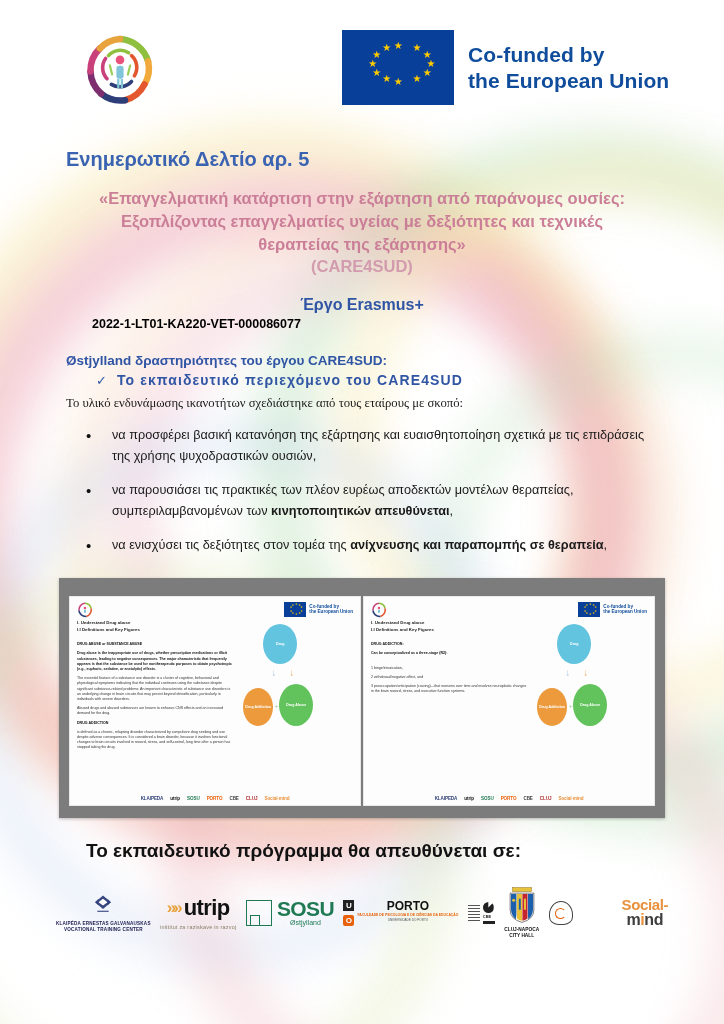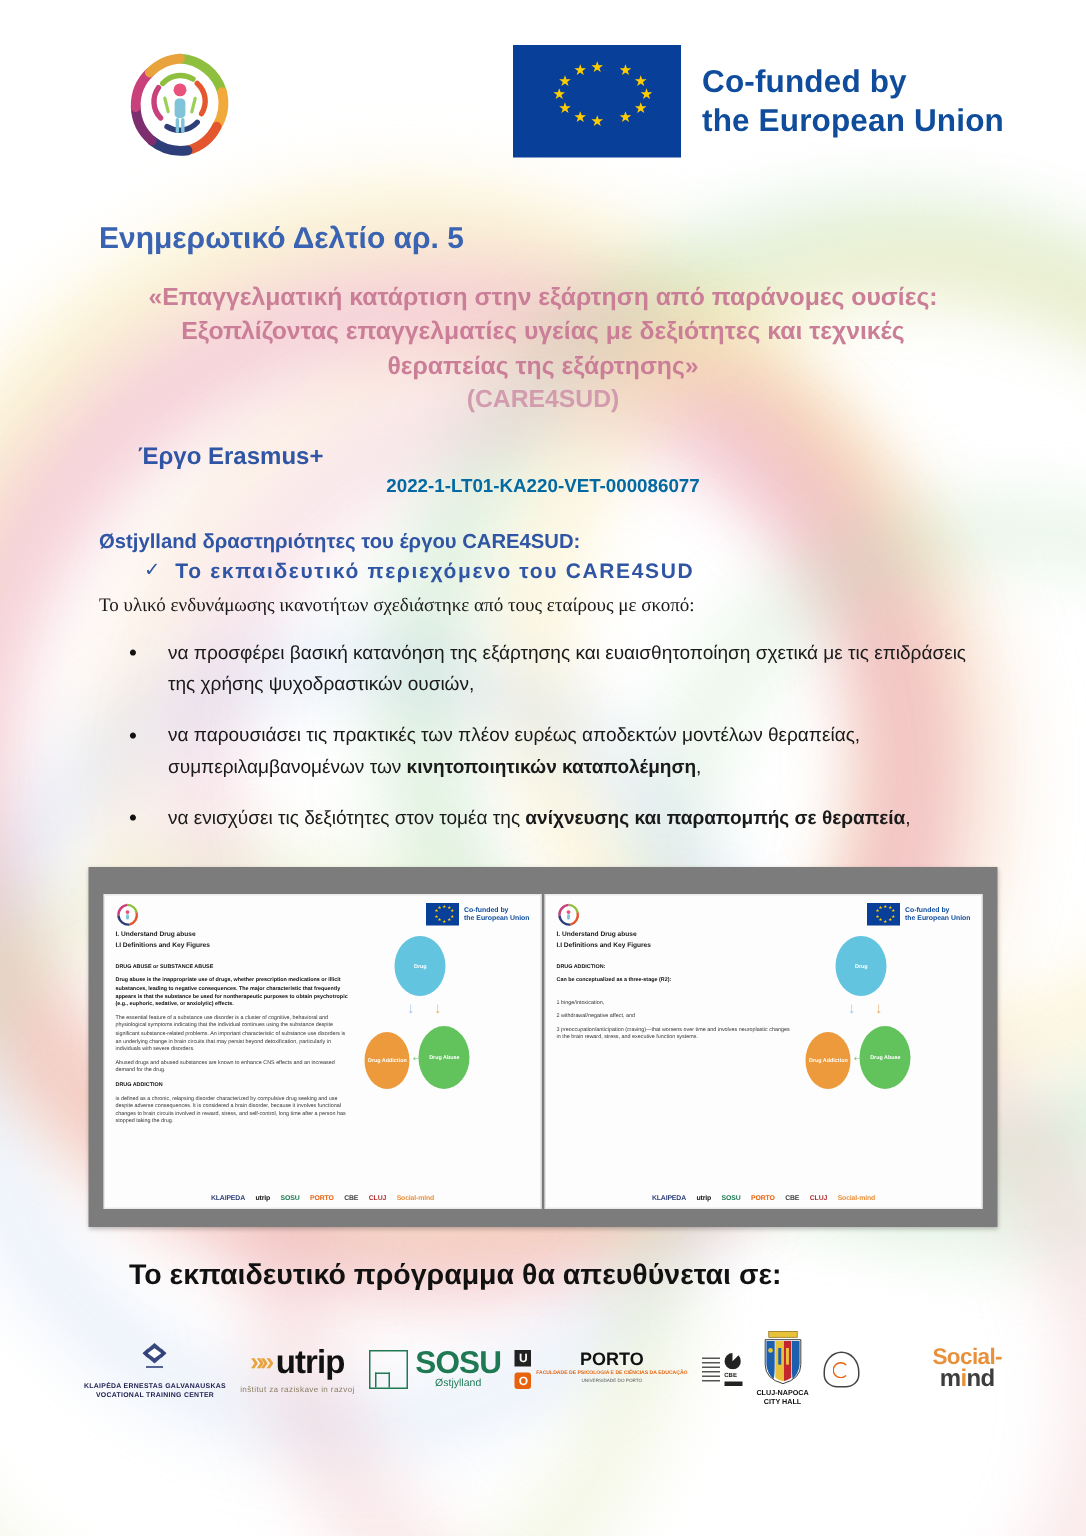--- a/index.html
+++ b/index.html
@@ -58,24 +58,24 @@
   .eu-flag{width:112px;height:75px;background:#083F99;position:relative;flex:none;}
   .eu-star{position:absolute;color:#FFCC00;font-size:10px;line-height:10px;}
   .eu-text{color:#0F4C9B;font-weight:bold;font-size:21px;line-height:1.22;
            font-family:"Liberation Sans",sans-serif;letter-spacing:.1px;}
 
   
   .nl-title{margin:28px 0 0 66px;color:#3A63B2;font-size:20px;font-weight:bold;}
   .main-title{margin:16px auto 0;width:540px;text-align:center;
               color:#CB7E97;font-size:16.5px;font-weight:bold;line-height:1.38;}
   .acronym{color:#D39BAE;font-weight:bold;}
-  .erasmus{margin:18px auto 0;width:540px;
+  .erasmus{margin:18px auto 0;width:540px;text-align:center;
            color:#2F55A4;font-size:16px;font-weight:bold;}
-  .grant{margin:3px auto 0;width:540px;text-align:center;
-         color:#0369a1;font-size:12.5px;font-weight:bold;}
+  .grant{margin:3px auto 0;width:540px;text-align:left;
+         color:#000000;font-size:12.5px;font-weight:bold;}
 
   
   .sec-head{margin:22px 0 0 66px;color:#2F55A4;font-size:13.5px;font-weight:bold;}
   .sec-sub{margin:4px 0 0 96px;color:#2F55A4;font-size:14px;font-weight:bold;
            letter-spacing:1.1px;display:flex;gap:10px;align-items:center;}
   .check{font-size:13px;font-weight:normal;letter-spacing:0;}
   .lead{margin:8px 0 0 66px;color:#1a1a1a;font-size:12.7px;font-family:Liberation Serif, serif;}
 
   ul.bullets{margin:14px 0 0 0;padding:0 62px 0 112px;list-style:none;}
   ul.bullets li{position:relative;color:#1a1a1a;font-size:12.7px;
@@ -250,21 +250,21 @@
 
     <div class="sec-sub">
       <span class="check">✓</span>
       <span>Το εκπαιδευτικό περιεχόμενο του CARE4SUD</span>
     </div>
 
     <div class="lead">Το υλικό ενδυνάμωσης ικανοτήτων σχεδιάστηκε από τους εταίρους με σκοπό:</div>
 
     <ul class="bullets" id="bullet-list">
         <li><span>να προσφέρει βασική κατανόηση της εξάρτησης και ευαισθητοποίηση σχετικά με τις επιδράσεις της χρήσης ψυχοδραστικών ουσιών,</span></li>
-        <li><span>να παρουσιάσει τις πρακτικές των πλέον ευρέως αποδεκτών μοντέλων θεραπείας, συμπεριλαμβανομένων των </span><b>κινητοποιητικών καταπολέμηση</b><span>,</span></li>
+        <li><span>να παρουσιάσει τις πρακτικές των πλέον ευρέως αποδεκτών μοντέλων θεραπείας, συμπεριλαμβανομένων των </span><b>κινητοποιητικών απευθύνεται</b><span>,</span></li>
         <li><span>να ενισχύσει τις δεξιότητες στον τομέα της </span><b>ανίχνευσης και παραπομπής σε θεραπεία</b><span>,</span></li>
       </ul>
 
     <div class="mock">
       <div class="spread">
 
         <div class="leaf">
           <div class="lf-top">
             <svg class="mini-care" viewBox="0 0 100 100">
               <g fill="none" stroke-width="10">

